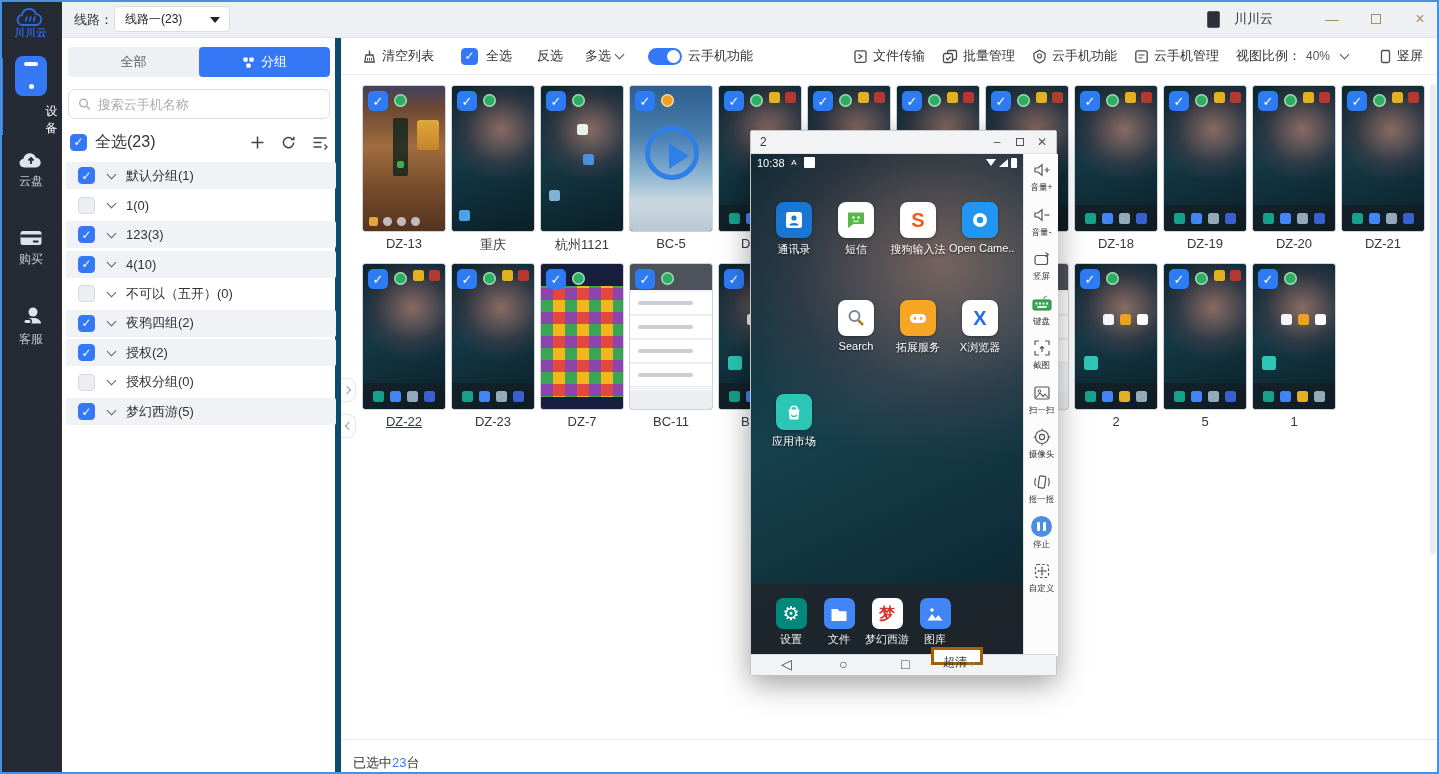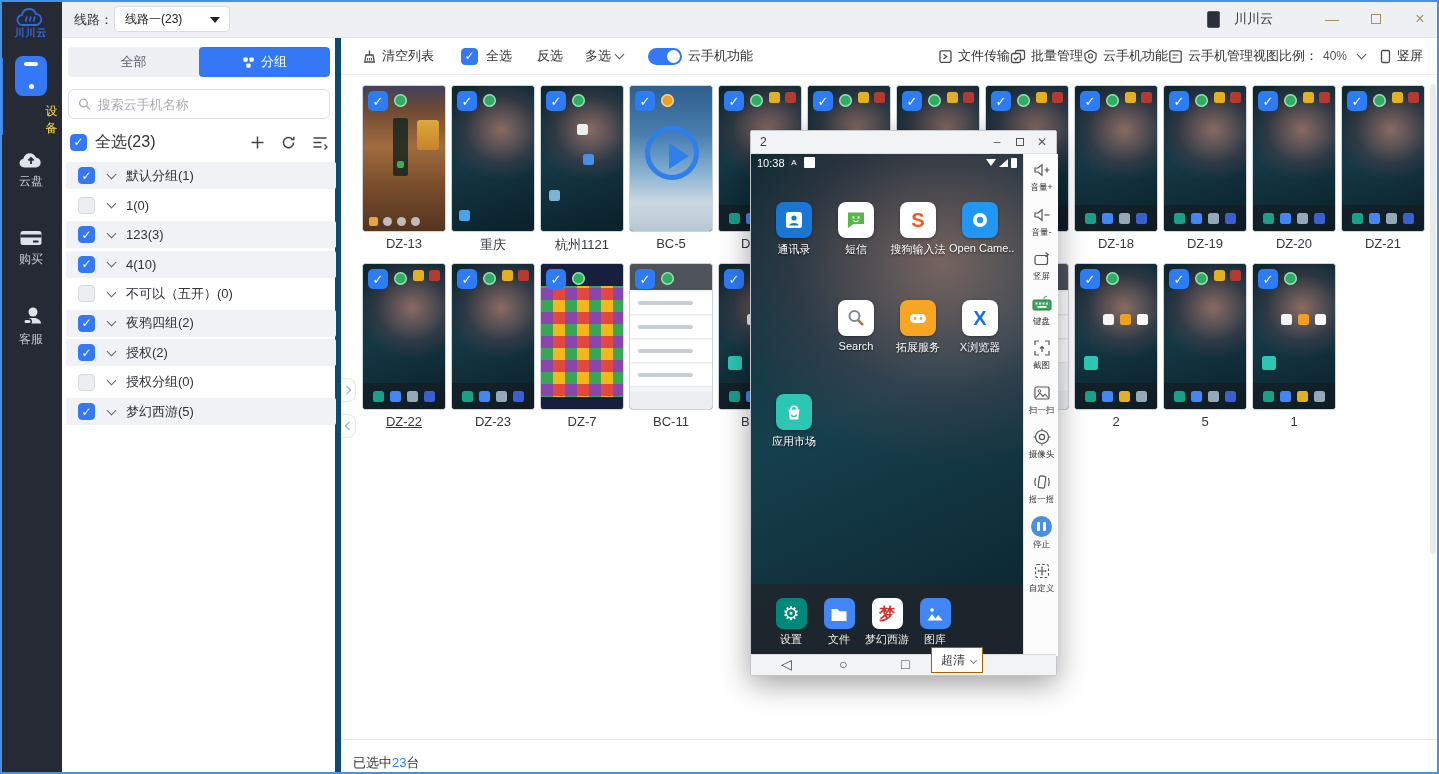--- a/index.html
+++ b/index.html
@@ -18,21 +18,21 @@
   .win-title { font-size:13px; color:#333; margin-right:24px; margin-left:6px; }
   .win-btn { font-size:14px; color:#a49060; width:18px; text-align:center; cursor:pointer; line-height:18px; }
   .win-box { display:inline-block; width:10px; height:10px; border:1.5px solid #a49060; }
 
   
   #sidebar { position:absolute; left:0; top:0; width:62px; height:774px; background:#262a35; z-index:20; }
   .logo { position:absolute; left:0; top:6px; width:62px; text-align:center; }
   .logo-txt { font-size:10px; color:#2d6ae3; font-weight:bold; letter-spacing:1px; margin-top:-2px; }
   .nav-item { position:absolute; left:0; width:62px; text-align:center; cursor:pointer; }
   .nav-item .lbl { display:block; font-size:12px; color:#c2c6cf; margin-top:3px; }
-  .nav-item.active .lbl { color:#fde047;padding-left:41px; }
+  .nav-item.active .lbl { color:#ffffff;padding-left:41px; }
   .nav-item.active::before { content:""; position:absolute; left:0; top:2px; bottom:2px; width:3px; background:#3478f6; }
   .dev-tile { display:inline-block; width:32px; height:40px; background:#3478f6; border-radius:8px; position:relative; }
   .dev-tile i { position:absolute; left:9px; top:6px; width:14px; height:4px; background:#fff; border-radius:2px; }
   .dev-tile b { position:absolute; left:14px; bottom:7px; width:5px; height:5px; background:#fff; border-radius:50%; }
 
   
   #panel { position:absolute; left:62px; top:38px; width:279px; bottom:0; background:#fff; border-right:6px solid #0c4a6e; z-index:15; }
   .tabs { position:absolute; left:6px; top:9px; width:262px; height:30px; display:flex; background:#eef0f3; border-radius:4px; overflow:hidden; }
   .tab { flex:1; text-align:center; line-height:30px; font-size:13px; color:#5a5e66; cursor:pointer; display:flex; align-items:center; justify-content:center; gap:6px; }
   .tab.active { background:#3478f6; color:#fff; border-radius:4px; }
@@ -52,21 +52,21 @@
   .grow .lbl { font-size:13px; color:#2f3237; }
   .warn { position:absolute; left:6px; bottom:9px; width:260px; height:33px; background:#fef0f0; border:1px solid #f5a3a3; border-radius:4px; display:flex; align-items:center; justify-content:center; font-size:13px; cursor:pointer; }
   .warn .d { color:#4a4a4a; } .warn .r { color:#f05a5a; }
   .handle { position:absolute; width:15px; height:24px; background:#fdfdfd; border:1px solid #e4e7ed; border-left:none; border-radius:0 8px 8px 0; z-index:16; display:flex; align-items:center; justify-content:center; cursor:pointer; left:341px; }
   .handle i { width:6px; height:6px; border-right:1.5px solid #9a9fa8; border-bottom:1.5px solid #9a9fa8; }
   .handle.h1 { top:378px; } .handle.h1 i { transform:rotate(-45deg); margin-left:-2px; }
   .handle.h2 { top:414px; } .handle.h2 i { transform:rotate(135deg); margin-right:-2px; }
 
   
   #toolbar-left { position:absolute; left:362px; top:38px; height:36px; display:flex; align-items:center; z-index:5; }
-  #toolbar-right { position:absolute; right:16px; top:38px; height:36px; display:flex; align-items:center; z-index:5;justify-content:flex-end; }
+  #toolbar-right { position:absolute; right:16px; top:38px; height:36px; display:flex; align-items:center; gap:17px; z-index:5;justify-content:flex-end; }
   .titem { display:flex; align-items:center; gap:5px; font-size:13px; color:#333; cursor:pointer; white-space:nowrap; }
   .tdiv { border-bottom:1px solid #ebedf0; position:absolute; left:341px; right:0; top:74px; z-index:4; }
   .dchev { width:7px; height:7px; border-right:1.6px solid #555; border-bottom:1.6px solid #555; transform:rotate(45deg); margin-top:-3px; }
   .toggle { width:34px; height:17px; background:#3478f6; border-radius:9px; position:relative; cursor:pointer; }
   .toggle b { position:absolute; right:2px; top:2px; width:13px; height:13px; background:#fff; border-radius:50%; }
 
   
   .card { position:absolute; width:84px; height:147px; border-radius:4px; overflow:hidden; border:1px solid #cfd4da; cursor:pointer; z-index:2; background:#123; }
   .scr { position:absolute; inset:0; }
   .card-label { position:absolute; width:84px; height:18px; font-size:13px; color:#33373d; text-align:center; z-index:2; overflow:hidden; white-space:nowrap; }
@@ -131,21 +131,21 @@
   .dockapp { position:absolute; top:14px; width:48px; text-align:center; cursor:pointer; }
   .dockapp .tile { display:inline-flex; width:31px; height:31px; border-radius:7px; align-items:center; justify-content:center; }
   .dockapp .albl { display:block; font-size:11px; color:#eee; margin-top:3px; white-space:nowrap; }
   .pp-strip { position:absolute; left:272px; top:23px; width:35px; height:502px; background:#fcfcfd; border-left:1px solid #e2e4e8; }
   .ctl-item { position:absolute; left:0; width:35px; text-align:center; cursor:pointer; }
   .ctl-item .clbl { display:block; font-size:9px; color:#333; margin-top:1px; transform:scale(.95); white-space:nowrap; }
   .stop-ic { display:inline-flex; width:21px; height:21px; border-radius:50%; background:#4a90e2; align-items:center; justify-content:center; gap:3px; }
   .stop-ic i { width:3px; height:9px; background:#fff; border-radius:1px; }
   .pp-nav { position:absolute; left:0; right:0; bottom:0; height:21px; background:#f2f3f5; border-top:1px solid #d8dade; }
   .nav-g { position:absolute; top:1px; font-size:14px; color:#444; cursor:pointer; }
-  .quality { position:absolute; left:180px; top:-8px; width:52px; height:26px; background:#fff; border:1px solid #a16207; font-size:12px; color:#333; line-height:24px; padding-left:9px; cursor:pointer; z-index:2; }
+  .quality { position:absolute; left:180px; top:-8px; width:52px; height:18px; background:#fff; border:3px solid #a16207; font-size:12px; color:#333; line-height:24px; padding-left:9px; cursor:pointer; z-index:2; }
   .quality::after { content:""; position:absolute; right:6px; top:10px; width:4px; height:4px; border-right:1px solid #888; border-bottom:1px solid #888; transform:rotate(45deg); }
   svg.ic { display:block; }
 </style>
 </head>
 <body>
 
 <div id="stage">
 
   <div id="topbar">
     <span class="line-label">线路：</span>

